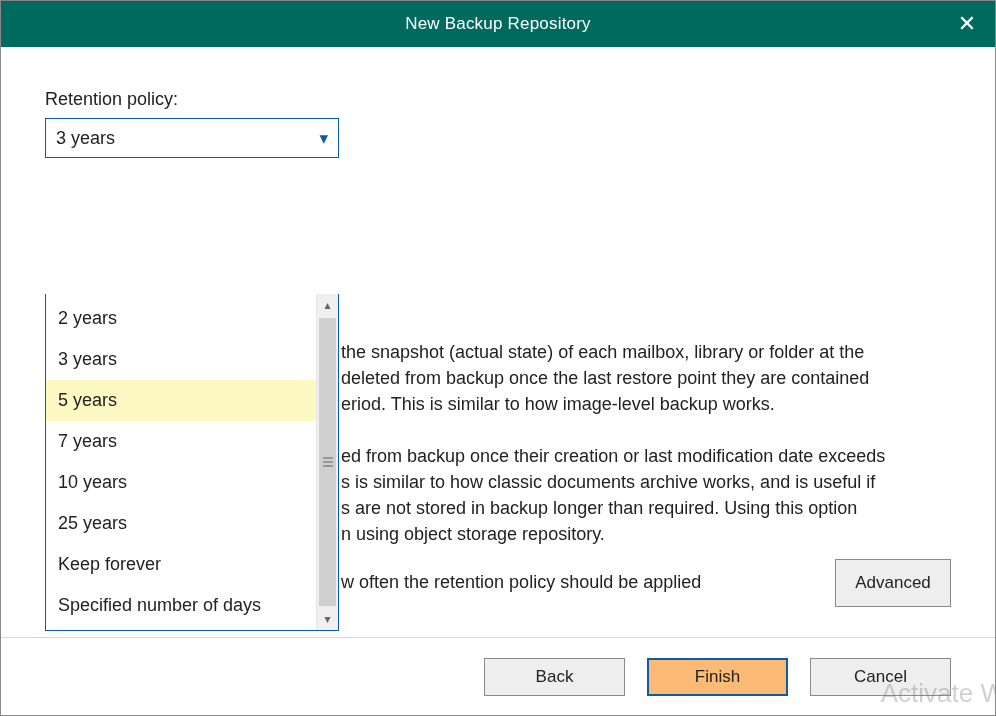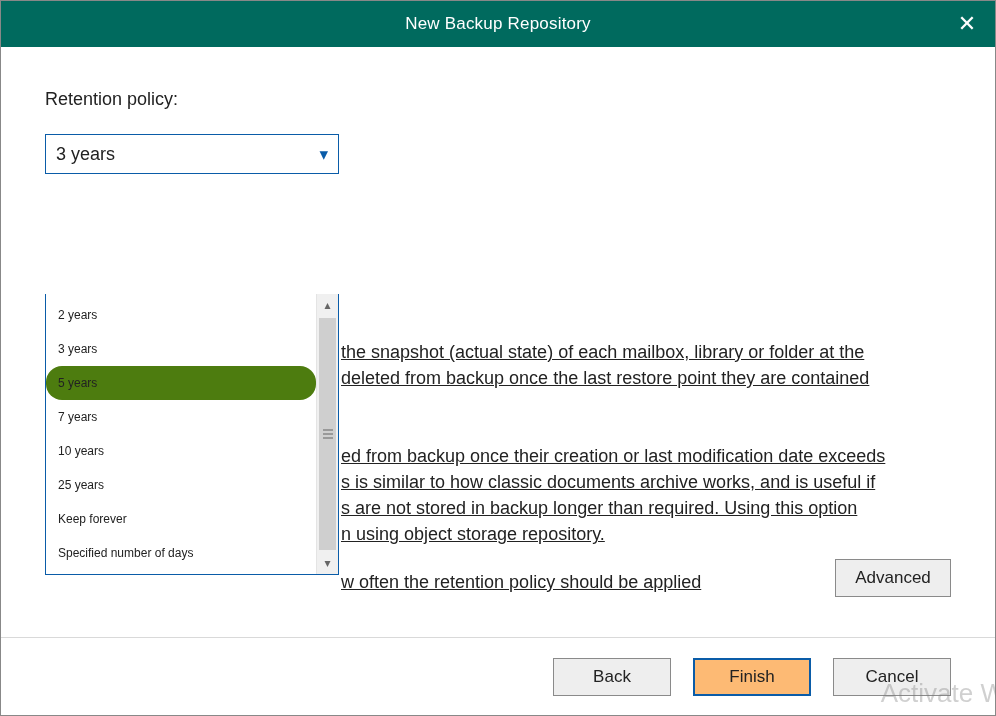--- a/index.html
+++ b/index.html
@@ -48,21 +48,21 @@
     position: relative;
   }
   .heading {
     font-size: 28px;
     font-weight: 400;
     color: #222;
     margin: 0 0 48px 0;
   }
   .label {
     font-size: 18px;
-    margin-bottom: 24px;
+    margin-bottom: 8px;
   }
   .combo {
     width: 294px; height: 40px;
     border: 1px solid #0a5ca8;
     display: flex; align-items: center;
     padding: 0 10px;
     background: #fff;
     cursor: pointer;
     position: relative;
     justify-content: space-between;
@@ -78,24 +78,24 @@
     background: #fff;
     z-index: 20;
     display: flex;
   }
   .dropdown .list {
     flex: 1;
     padding: 4px 0;
   }
   .dropdown .item {
     padding: 10px 12px;
-    font-size: 12px;
-    cursor: pointer;
-  }
-  .dropdown .item.hover { background: #4d7c0f; border-radius: 16px; }
+    font-size: 18px;
+    cursor: pointer;
+  }
+  .dropdown .item.hover { background: #fef9c3; }
   .dropdown .scrollbar {
     width: 22px;
     background: #f0f0f0;
     display: flex; flex-direction: column;
     border-left: 1px solid #e4e4e4;
   }
   .dropdown .sb-btn {
     height: 22px;
     display:flex;align-items:center;justify-content:center;
     color:#666; font-size:12px;
@@ -115,45 +115,44 @@
     display:flex;flex-direction:column;justify-content:space-between;
   }
   .dropdown .sb-grip span{height:2px;background:#999;}
 
   .body-text {
     position: absolute;
     left: 340px;
     font-size: 18px;
     line-height: 1.45;
     color:#222;
-    text-decoration:underline;
   }
   .bt1 { top: 292px; }
   .bt2 { top: 396px; }
   .bt3 { top: 522px; left: 340px; width: 470px; }
 
   .adv-btn {
     position: absolute;
     right: 44px; top: 512px;
-    width: 116px; height: 38px;
+    width: 116px; height: 48px;
     border: 1px solid #8a8a8a;
     background: #eeeeee;
     display:flex;align-items:center;justify-content:center;
     font-size: 17px; cursor:pointer;
   }
 
   .footer {
     height: 78px;
     border-top: 1px solid #d9d9d9;
     display:flex; align-items:center; justify-content:flex-end;
     padding-right: 44px; gap: 22px;
     position: relative;
   }
   .footer .btn {
-    width: 118px; height: 38px;
+    width: 141px; height: 38px;
     border: 1px solid #8a8a8a;
     background: #eeeeee;
     display:flex;align-items:center;justify-content:center;
     font-size: 17px; cursor:pointer;
   }
   .footer .btn.primary {
     border: 2px solid #0a5ca8;
     background: #fdba74;
   }
   .watermark {
@@ -209,20 +208,21 @@
               </div>
           </div>
         </div>
         <div class="sb-btn">▾</div>
       </div>
     </div>
 
     <div class="body-text bt1">
       <span>the snapshot (actual state) of each mailbox, library or folder at the</span><br>
       <span>deleted from backup once the last restore point they are contained</span><br>
+      <span>eriod. This is similar to how image-level backup works.</span>
     </div>
 
     <div class="body-text bt3">w often the retention policy should be applied</div>
 
     <div class="body-text bt2">
       <span>ed from backup once their creation or last modification date exceeds</span><br>
       <span>s is similar to how classic documents archive works, and is useful if</span><br>
       <span>s are not stored in backup longer than required. Using this option</span><br>
       <span>n using object storage repository.</span>
     </div>

